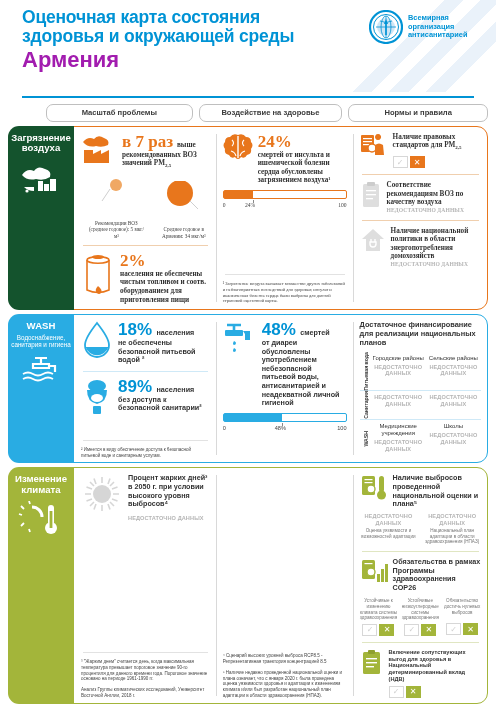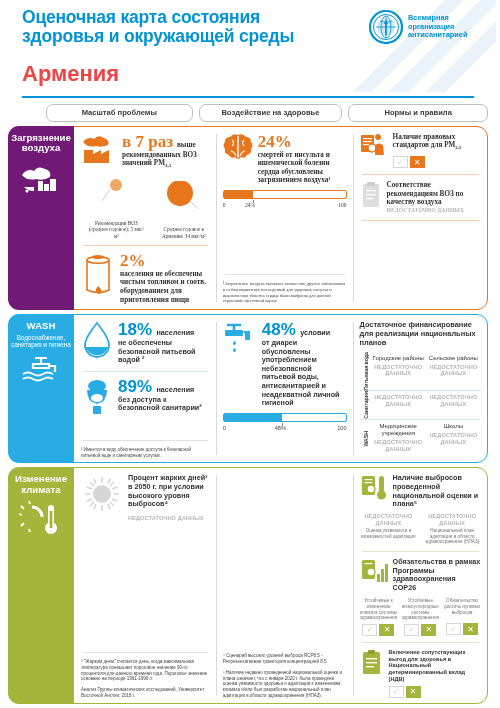--- a/index.html
+++ b/index.html
@@ -14,43 +14,43 @@
   
   .header { position: relative; height: 92px; padding: 8px 0 0 22px; overflow: hidden; }
   .hdr-chevrons { position: absolute; right: 0; top: 0; width: 190px; height: 92px;
     background:
       linear-gradient(135deg, transparent 49%, #eaf2fa 49%, #eaf2fa 56%, transparent 56%),
       linear-gradient(135deg, transparent 62%, #eaf2fa 62%, #eaf2fa 69%, transparent 69%),
       linear-gradient(135deg, transparent 75%, #eaf2fa 75%, #eaf2fa 82%, transparent 82%);
   }
   .title1 { position: relative; color: #0093d5; font-size: 17.5px; font-weight: bold;
             line-height: 19px; letter-spacing: -.2px; }
-  .title2 { position: relative; color: #ef4444; font-size: 22px; font-weight: bold;
-            line-height: 24px; margin-top: 16px; }
+  .title2 { position: relative; color: #a21caf; font-size: 22px; font-weight: bold;
+            line-height: 24px; margin-top: 2px; }
   .who-logo { position: absolute; right: 10px; top: 10px; display: flex; align-items: center; gap: 5px; }
   .who-mark { width: 34px; height: 34px; }
   .who-text { color: #0093d5; font-size: 7.4px; font-weight: bold; line-height: 8.4px; width: 78px; }
   .hdr-rule { height: 1.5px; background: #0093d5; margin: 4px 22px 0 22px; }
 
   
   .colheads { display: flex; gap: 6px; padding: 6px 8px 0 46px; }
   .colhead { flex: 1; border: 1px solid #bfbfbf; border-radius: 7px; text-align: center;
              font-size: 7.6px; font-weight: bold; color: #3b3b3b; padding: 3.5px 2px; background: #fff; }
   .colhead.c1 { flex: 1.02; }
   .colhead.c2 { flex: 1.0; }
   .colhead.c3 { flex: 0.97; }
 
   
   .band { position: relative; margin: 4px 8px 0 8px; display: flex; }
   .tab { position: relative; width: 66px; flex: 0 0 66px; border-radius: 11px 0 0 11px;
          color: #fff; text-align: center; padding: 7px 3px 0 3px; }
   .tab-title { font-size: 9.6px; font-weight: bold; line-height: 10.6px; }
   .tab-sub { font-size: 6.3px; line-height: 7.4px; margin-top: 2px; }
   .tab-icon { margin-top: 5px; display: flex; justify-content: center; }
-  .tab.air { background: #701a75; }
+  .tab.air { background: #14532d; }
   .tab.wash { background: #29ace3; }
   .tab.clim { background: #a3b53a; }
 
   .panel { flex: 1; border: 1.6px solid; border-radius: 0 11px 11px 11px; background: #fff;
            display: flex; margin-left: -12px; padding-left: 12px; }
   .panel.air { border-color: #e8761c; font-family: Liberation Serif, serif; }
   .panel.wash { border-color: #29ace3; }
   .panel.clim { border-color: #a3b53a; }
   .cell { padding: 6px 6px 5px 6px; position: relative; }
   .cell.c1 { flex: 1.06; }
@@ -295,20 +295,32 @@
             </svg>
           </span>
           <div style="flex:1">
             <div class="head-sm">Соответствие рекомендациям ВОЗ по качеству воздуха</div>
             <div class="nodata">НЕДОСТАТОЧНО ДАННЫХ</div>
           </div>
         </div>
 
         <div class="hsep"></div>
 
+        <div class="row">
+          <span class="icon">
+            <svg width="26" height="26" viewBox="0 0 26 26">
+              <path d="M13 2 L24 12 L20 12 L20 24 L6 24 L6 12 L2 12 Z" fill="#dedede"></path>
+              <path d="M11 12 L11 15 M15 12 L15 15 M10 15 L16 15 L16 17 q0 3-3 3 q-3 0-3-3 z" stroke="#fff" stroke-width="1.4" fill="none"></path>
+            </svg>
+          </span>
+          <div style="flex:1">
+            <div class="head-sm">Наличие национальной политики в области энергопотребления домохозяйств</div>
+            <div class="nodata">НЕДОСТАТОЧНО ДАННЫХ</div>
+          </div>
+        </div>
       </div>
     </div>
   </div>
 
   <div class="band">
     <div class="tab wash">
       <div class="tab-title">WASH</div>
       <div class="tab-sub">Водоснабжение, санитария и гигиена</div>
       <div class="tab-icon">
         <svg width="44" height="30" viewBox="0 0 44 30">
@@ -366,21 +378,21 @@
           <span class="icon">
             <svg width="34" height="34" viewBox="0 0 34 34">
               <path d="M4 4 L18 4 M11 4 L11 9" stroke="#29ace3" stroke-width="2.6" fill="none"></path>
               <rect x="2" y="9" width="18" height="6" rx="1" fill="#29ace3"></rect>
               <path d="M20 10 L27 10 L27 19 L22 19 L22 13" fill="#29ace3"></path>
               <path d="M11 20 q-2 3 0 4 q2 0 2-2 q0-1-2-2 z M11 27 q-2 3 0 4 q2 0 2-2 q0-1-2-2 z" fill="#29ace3"></path>
             </svg>
           </span>
           <div style="flex:1">
             <div><span class="bignum bl">48%</span>
-              <span class="inline-lead">условии</span></div>
+              <span class="inline-lead">смертей</span></div>
             <div class="stat-text">от диареи обусловлены употреблением небезопасной питьевой воды, антисанитарией и неадекватной личной гигиеной</div>
           </div>
         </div>
 
         <div class="meter">
           <div class="meter-track bl">
             <div class="meter-fill bl" style="width:48%"></div>
             <div class="meter-tick" style="left:48%"></div>
           </div>
           <div class="meter-labels">

